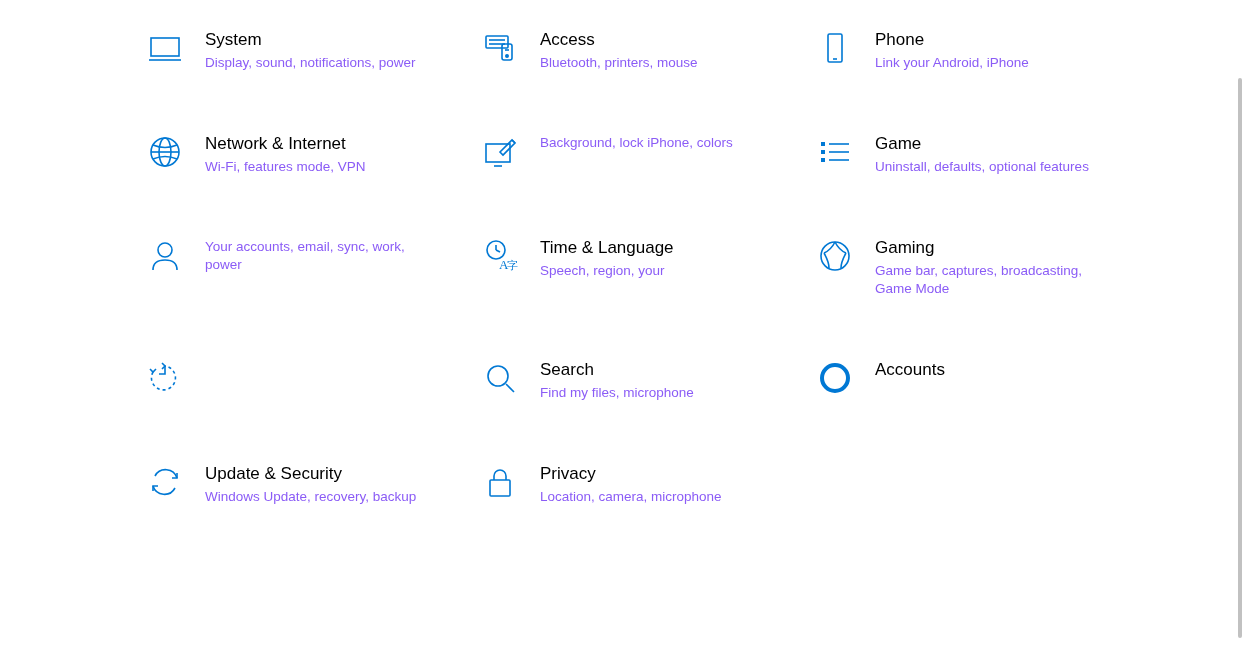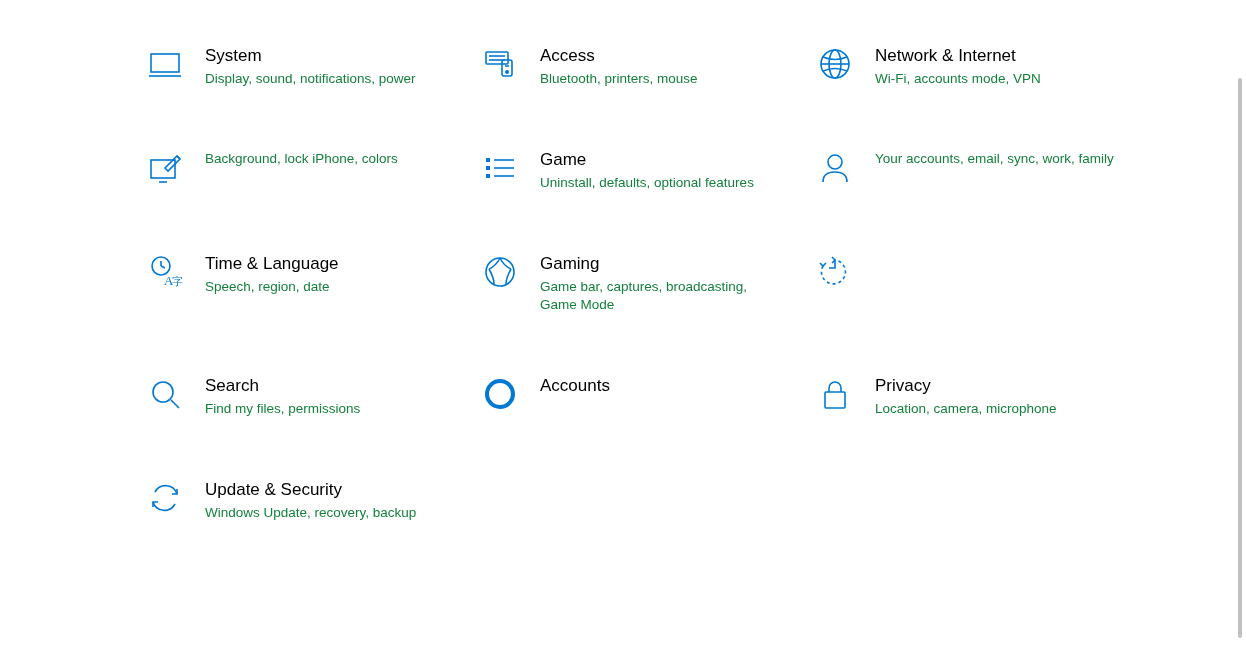--- a/index.html
+++ b/index.html
@@ -18,21 +18,21 @@
     position: absolute;
     right: 4px;
     top: 78px;
     border-radius: 2px;
   }
   .grid {
     display: grid;
     grid-template-columns: repeat(3, 335px);
     column-gap: 0;
     row-gap: 50px;
-    padding: 40px 0 0 145px;
+    padding: 24px 0 0 145px;
   }
   .item {
     display: flex;
     align-items: flex-start;
     gap: 20px;
     cursor: pointer;
     padding: 6px 10px 6px 0;
   }
   .icon {
     width: 40px;
@@ -47,21 +47,21 @@
   .txt { max-width: 240px; }
   .title {
     font-size: 17px;
     color: #000;
     font-weight: 400;
     line-height: 20px;
     margin-bottom: 4px;
   }
   .desc {
     font-size: 13.5px;
-    color: #15803d;
+    color: #8b5cf6;
     line-height: 18px;
   }
 </style>
 </head>
 <body>
 
 <div class="grid">
 
   <div class="item">
     <span class="icon">
@@ -86,34 +86,46 @@
           <circle cx="25" cy="26" r="1.2" fill="#0078D4"></circle>
           <line x1="23" y1="20" x2="27" y2="20"></line>
         </svg>
     </span>
     <div class="txt">
       <div class="title">Access</div>
       <div class="desc">Bluetooth, printers, mouse</div>
     </div>
   </div>
 
+  <div class="item">
+    <span class="icon">
+      <svg viewBox="0 0 36 36">
+          <rect x="11" y="4" width="14" height="28" rx="1.5"></rect>
+          <line x1="16" y1="29" x2="20" y2="29"></line>
+        </svg>
+    </span>
+    <div class="txt">
+      <div class="title">Phone</div>
+      <div class="desc">Link your Android, iPhone</div>
+    </div>
+  </div>
 
   <div class="item">
     <span class="icon">
       <svg viewBox="0 0 36 36">
           <circle cx="18" cy="18" r="14"></circle>
           <ellipse cx="18" cy="18" rx="6" ry="14"></ellipse>
           <line x1="4" y1="18" x2="32" y2="18"></line>
           <path d="M6 11 Q18 16 30 11"></path>
           <path d="M6 25 Q18 20 30 25"></path>
         </svg>
     </span>
     <div class="txt">
       <div class="title">Network &amp; Internet</div>
-      <div class="desc">Wi-Fi, accounts mode, VPN</div>
+      <div class="desc">Wi-Fi, features mode, VPN</div>
     </div>
   </div>
 
   <div class="item">
     <span class="icon">
       <svg viewBox="0 0 36 36">
           <rect x="4" y="10" width="24" height="18"></rect>
           <line x1="12" y1="32" x2="20" y2="32"></line>
           <path d="M18 18 L30 6 L33 9 L21 21 Z"></path>
           <line x1="30" y1="6" x2="33" y2="9"></line>
@@ -142,37 +154,37 @@
   </div>
 
   <div class="item">
     <span class="icon">
       <svg viewBox="0 0 36 36">
           <circle cx="18" cy="12" r="7"></circle>
           <path d="M6 32 Q6 22 18 22 Q30 22 30 32"></path>
         </svg>
     </span>
     <div class="txt">
-      <div class="desc">Your accounts, email, sync, work, family</div>
+      <div class="desc">Your accounts, email, sync, work, power</div>
     </div>
   </div>
 
   <div class="item">
     <span class="icon">
       <svg viewBox="0 0 36 36">
           <circle cx="14" cy="12" r="9"></circle>
           <line x1="14" y1="7" x2="14" y2="12"></line>
           <line x1="14" y1="12" x2="18" y2="14"></line>
           <text x="17" y="31" font-size="13" fill="#0078D4" stroke="none" font-family="Segoe UI">A</text>
           <text x="25" y="31" font-size="11" fill="#0078D4" stroke="none" font-family="Segoe UI">字</text>
         </svg>
     </span>
     <div class="txt">
       <div class="title">Time &amp; Language</div>
-      <div class="desc">Speech, region, date</div>
+      <div class="desc">Speech, region, your</div>
     </div>
   </div>
 
   <div class="item">
     <span class="icon">
       <svg viewBox="0 0 36 36">
           <circle cx="18" cy="18" r="14"></circle>
           <path d="M18 4 Q14 12 7 15 M18 4 Q22 12 29 15 M7 15 Q12 24 12 30 M29 15 Q24 24 24 30"></path>
         </svg>
     </span>
@@ -195,58 +207,58 @@
 
   <div class="item">
     <span class="icon">
       <svg viewBox="0 0 36 36">
           <circle cx="16" cy="16" r="10"></circle>
           <line x1="24" y1="24" x2="32" y2="32"></line>
         </svg>
     </span>
     <div class="txt">
       <div class="title">Search</div>
-      <div class="desc">Find my files, permissions</div>
+      <div class="desc">Find my files, microphone</div>
     </div>
   </div>
 
   <div class="item">
     <span class="icon">
       <svg viewBox="0 0 36 36">
           <circle cx="18" cy="18" r="13" stroke-width="4"></circle>
         </svg>
     </span>
     <div class="txt">
       <div class="title">Accounts</div>
-    </div>
-  </div>
-
-  <div class="item">
-    <span class="icon">
-      <svg viewBox="0 0 36 36">
-          <rect x="8" y="16" width="20" height="16" rx="1"></rect>
-          <path d="M12 16 V12 a6 6 0 0 1 12 0 V16"></path>
-        </svg>
-    </span>
-    <div class="txt">
-      <div class="title">Privacy</div>
-      <div class="desc">Location, camera, microphone</div>
     </div>
   </div>
 
   <div class="item">
     <span class="icon">
       <svg viewBox="0 0 36 36">
           <path d="M30 14 A12 12 0 0 0 8 12"></path>
           <polyline points="25,14 30,14 30,9"></polyline>
           <path d="M6 22 A12 12 0 0 0 28 24"></path>
           <polyline points="11,22 6,22 6,27"></polyline>
         </svg>
     </span>
     <div class="txt">
       <div class="title">Update &amp; Security</div>
       <div class="desc">Windows Update, recovery, backup</div>
     </div>
   </div>
 
+  <div class="item">
+    <span class="icon">
+      <svg viewBox="0 0 36 36">
+          <rect x="8" y="16" width="20" height="16" rx="1"></rect>
+          <path d="M12 16 V12 a6 6 0 0 1 12 0 V16"></path>
+        </svg>
+    </span>
+    <div class="txt">
+      <div class="title">Privacy</div>
+      <div class="desc">Location, camera, microphone</div>
+    </div>
+  </div>
+
 </div>
 
 <div class="scroll"></div>
 
 </body></html>

